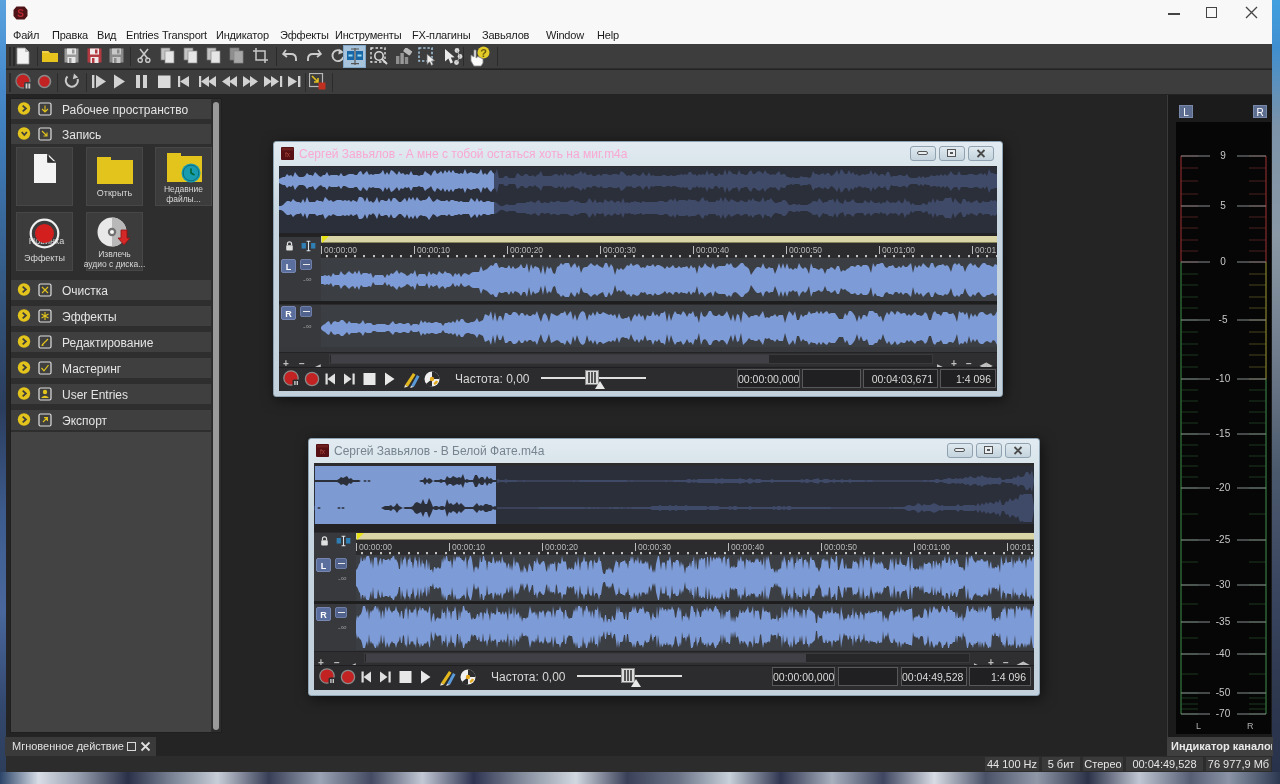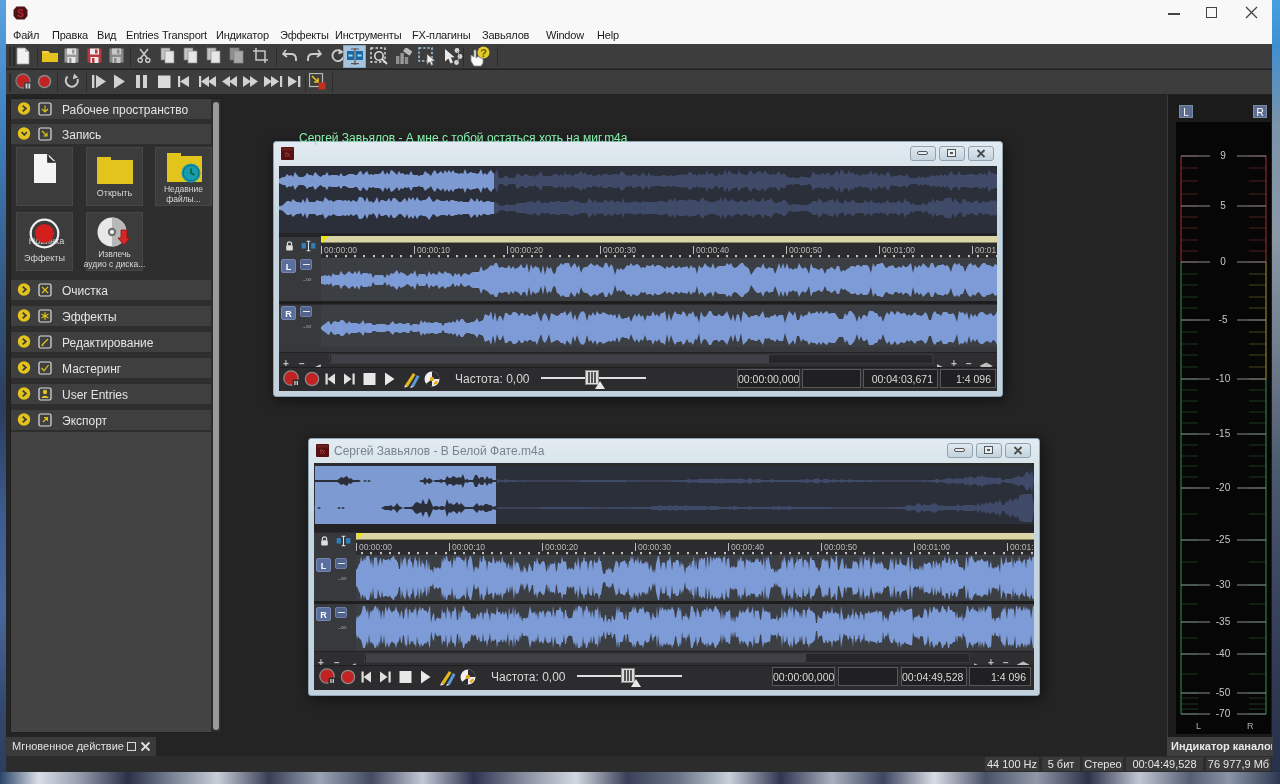--- a/index.html
+++ b/index.html
@@ -471,21 +471,21 @@
     <text x="71" y="607" font-size="9" fill="#b0b0b0" font-family="Liberation Sans">R</text>
   </svg>
 <div class="abs" style="left:273px;top:141px;width:730px;height:256px;
 background:linear-gradient(#e2ebf1,#c6d5df 30%,#c2d1dc);border:1px solid #8ea4b4;border-radius:3px;
 box-shadow:2px 3px 14px rgba(0,0,0,0.55);"></div>
 <svg class="ic" style="left:281px;top:147px" width="13" height="13" viewBox="0 0 13 13">
 <rect x="0" y="0" width="13" height="13" rx="1" fill="#571013"></rect>
 <rect x="1" y="1" width="11" height="2.5" fill="#6e201e"></rect>
 <text x="6.5" y="10" font-size="6.5" fill="#b64c40" text-anchor="middle" font-family="Liberation Sans">fx</text>
   </svg>
-<div class="abs" style="left:299px;top:131px;font-size:12px;color:#86efac;">Сергей Завьялов - А мне с тобой остаться хоть на миг.m4a</div>
+<div class="abs" style="left:299px;top:147px;font-size:12px;color:#f9a8d4;">Сергей Завьялов - А мне с тобой остаться хоть на миг.m4a</div>
 <div class="abs" style="left:910px;top:146px;width:26px;height:15px;
 background:linear-gradient(#dfe9ef,#c4d3dd);border:1px solid #90a2b0;border-radius:3px;"></div>
 <div class="abs" style="left:917px;top:151px;width:11px;height:4px;border:1.3px solid #555;border-radius:2px;background:#e8eef2;"></div>
 <div class="abs" style="left:939px;top:146px;width:26px;height:15px;
 background:linear-gradient(#dfe9ef,#c4d3dd);border:1px solid #90a2b0;border-radius:3px;"></div>
 <div class="abs" style="left:947px;top:149px;width:9px;height:8px;border:1.4px solid #555;background:#e8eef2;"></div>
 <div class="abs" style="left:950px;top:152px;width:3px;height:2px;border:1px solid #555;"></div>
 <div class="abs" style="left:968px;top:146px;width:26px;height:15px;
 background:linear-gradient(#dfe9ef,#c4d3dd);border:1px solid #90a2b0;border-radius:3px;"></div>
 <svg class="ic" style="left:976px;top:149px" width="10" height="9" viewBox="0 0 10 9">

